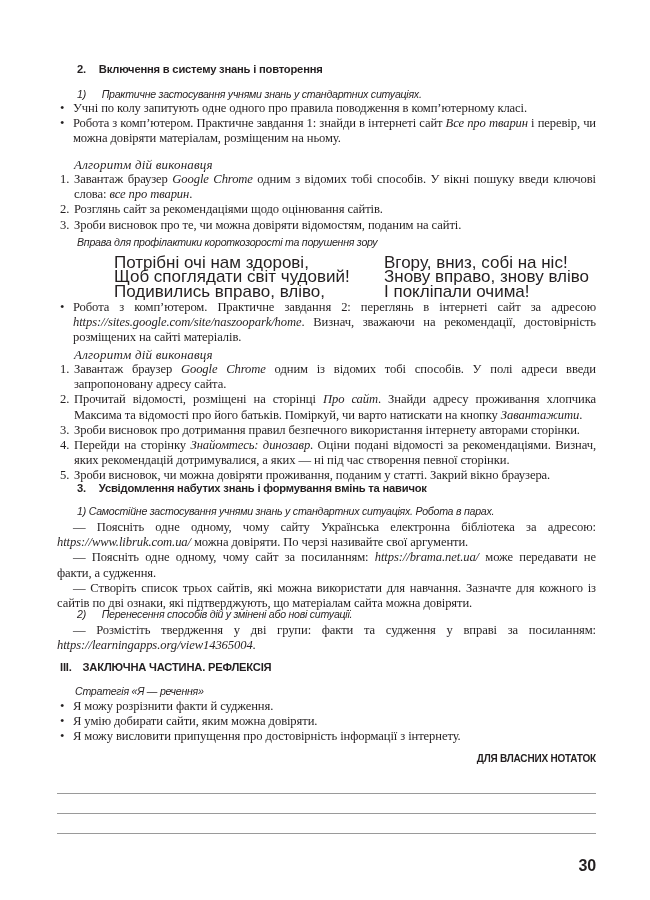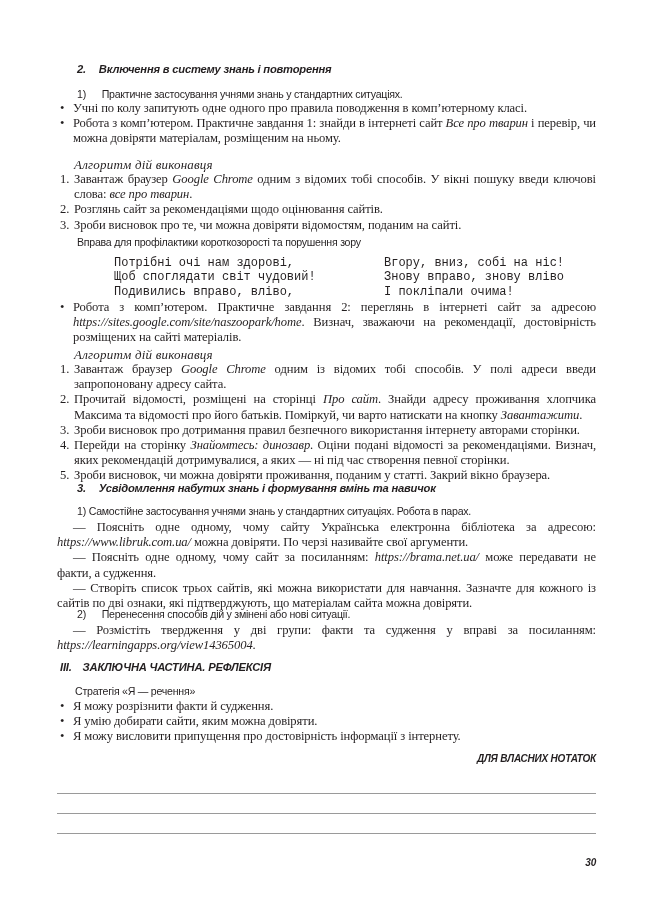--- a/index.html
+++ b/index.html
@@ -1,30 +1,30 @@
 <!DOCTYPE html>
 <html><head>
 <meta charset="utf-8">
 <style>
   html, body { margin:0; padding:0; background:#ffffff; }
   body { width:650px; height:900px; position:relative; overflow:hidden; color:#231f20; }
   .page { position:absolute; left:0; top:0; width:650px; height:900px; }
   .abs { position:absolute; }
-  .h2 { font-family:"Liberation Sans", sans-serif; font-weight:bold; font-size:11.2px; letter-spacing:-0.2px;font-style:italic; }
-  .sub { font-family:"Liberation Sans", sans-serif; font-size:10.6px; letter-spacing:-0.25px; }
+  .h2 { font-family:"Liberation Sans", sans-serif; font-weight:bold; font-size:11.2px; letter-spacing:-0.2px; }
+  .sub { font-family:"Liberation Sans", sans-serif; font-style:italic; font-size:10.6px; letter-spacing:-0.25px; }
   .txt { font-family:"Liberation Serif", serif; font-size:12.6px; line-height:15.2px; letter-spacing:-0.1px; }
   .algo { font-family:"Liberation Serif", serif; font-style:italic; font-size:13px; letter-spacing:0.2px; }
   .block { position:absolute; left:60px; width:536px; }
   .item { position:relative; padding-left:13px; text-align:justify; }
   .item .mark { position:absolute; left:0; top:0; }
   .num { position:relative; padding-left:14px; text-align:justify; }
   .num .mark { position:absolute; left:0; top:0; }
   .para { text-indent:16px; text-align:justify; }
   .it { font-style:italic; }
-  .poem { position:absolute; font-family:Liberation Mono, monospace; font-size:12px; line-height:14.4px; }
+  .poem { position:absolute; font-family:Liberation Sans, sans-serif; font-size:17px; line-height:14.4px; }
   .rule { position:absolute; left:57px; width:539px; height:0; border-top:1.5px solid #9a9a9a; }
 </style>
 </head>
 <body>
 
 <div class="page">
 
   <div class="abs h2" style="left:77px; top:63px;">
     <span>2.</span>
     <span style="margin-left:10px;">Включення в систему знань і повторення</span>
@@ -159,15 +159,15 @@
       <span class="mark">•</span>
       <span>Я можу висловити припущення про достовірність інформації з інтернету.</span>
     </div>
   </div>
 
   <div class="abs h2" style="right:54px; top:753px; font-size:10px;">ДЛЯ ВЛАСНИХ НОТАТОК</div>
   <div class="rule" style="top:793px;"></div>
   <div class="rule" style="top:813px;"></div>
   <div class="rule" style="top:833px;"></div>
 
-  <div class="abs h2" style="right:54px; top:857px; font-size:10px;">30</div>
+  <div class="abs h2" style="right:54px; top:857px; font-size:16px;">30</div>
 
 </div>
 
 </body></html>

